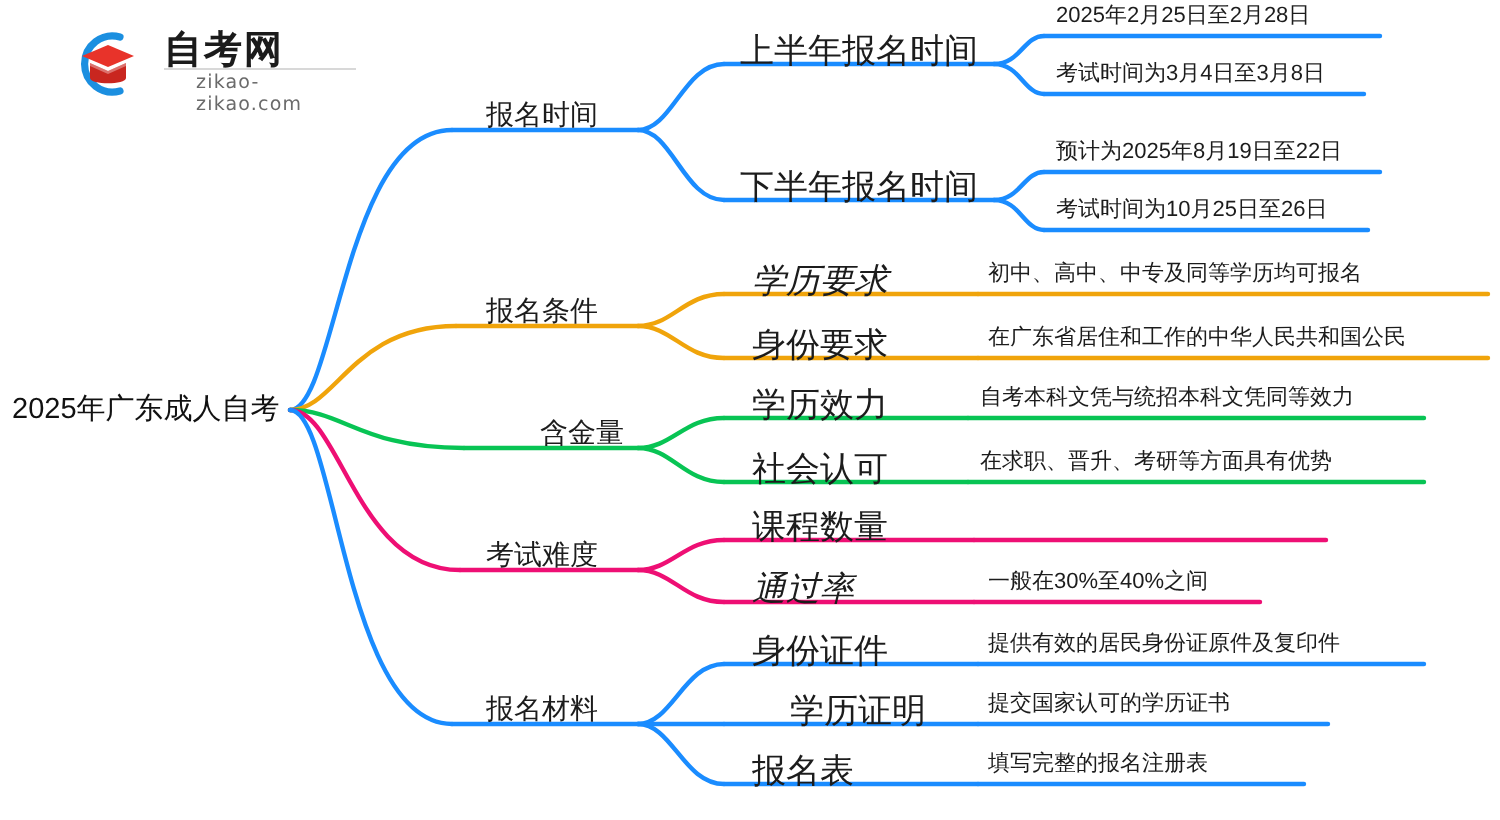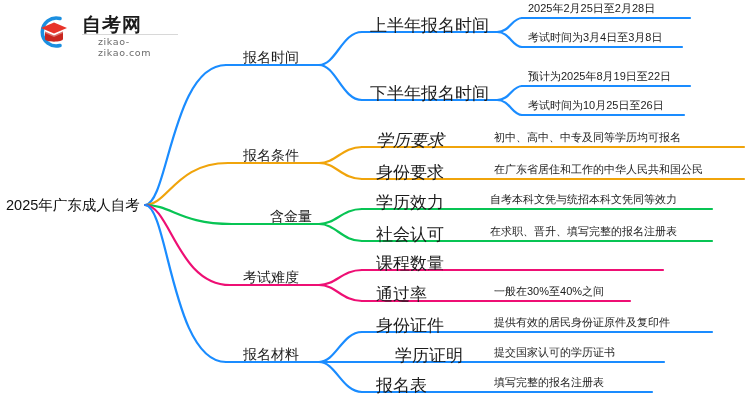--- a/index.html
+++ b/index.html
@@ -168,26 +168,26 @@
 
   <div class="node-label leaf-label" style="left:494px;top:132px;">初中、高中、中专及同等学历均可报名</div>
   <div class="node-label leaf-label" style="left:494px;top:164px;">在广东省居住和工作的中华人民共和国公民</div>
 
   <div class="node-label branch-label" style="left:243px;top:209px;margin-left:27px;">含金量</div>
 
   <div class="node-label sub-label" style="left:376px;top:194px;">学历效力</div>
   <div class="node-label sub-label" style="left:376px;top:226px;">社会认可</div>
 
   <div class="node-label leaf-label" style="left:490px;top:194px;">自考本科文凭与统招本科文凭同等效力</div>
-  <div class="node-label leaf-label" style="left:490px;top:226px;">在求职、晋升、填写完整的报名注册表</div>
+  <div class="node-label leaf-label" style="left:490px;top:226px;">在求职、晋升、考研等方面具有优势</div>
 
   <div class="node-label branch-label" style="left:243px;top:270px;">考试难度</div>
 
   <div class="node-label sub-label" style="left:376px;top:255px;">课程数量</div>
-  <div class="node-label sub-label" style="left:376px;top:286px;">通过率</div>
+  <div class="node-label sub-label" style="left:376px;top:286px;font-style:italic;">通过率</div>
 
   <div class="node-label leaf-label" style="left:494px;top:286px;">一般在30%至40%之间</div>
 
   <div class="node-label branch-label" style="left:243px;top:347px;">报名材料</div>
 
   <div class="node-label sub-label" style="left:376px;top:317px;">身份证件</div>
   <div class="node-label sub-label" style="left:395px;top:347px;">学历证明</div>
   <div class="node-label sub-label" style="left:376px;top:377px;">报名表</div>
 
   <div class="node-label leaf-label" style="left:494px;top:317px;">提供有效的居民身份证原件及复印件</div>

